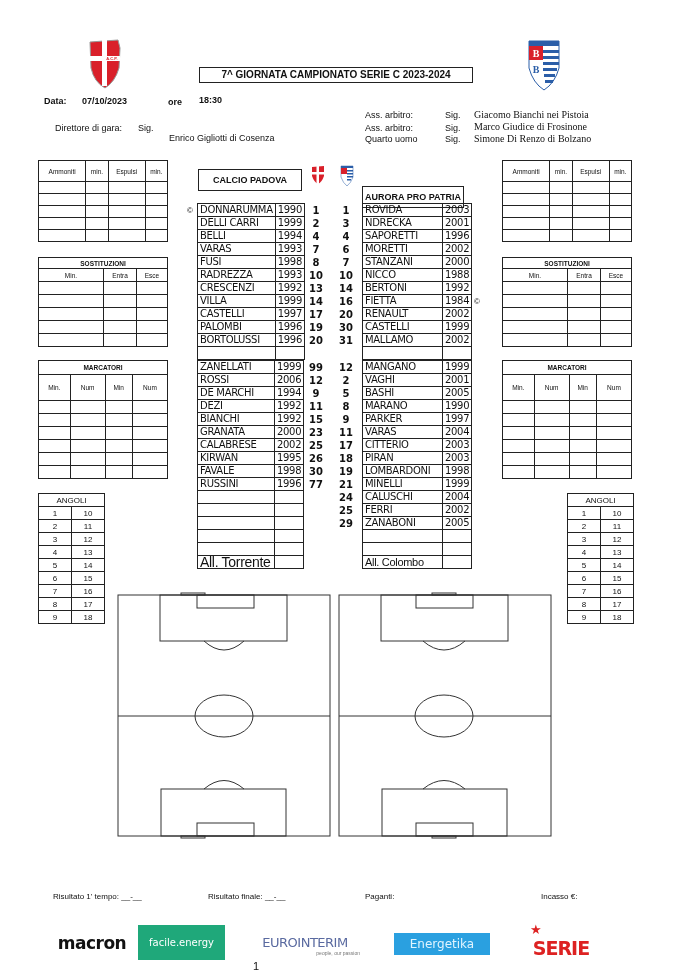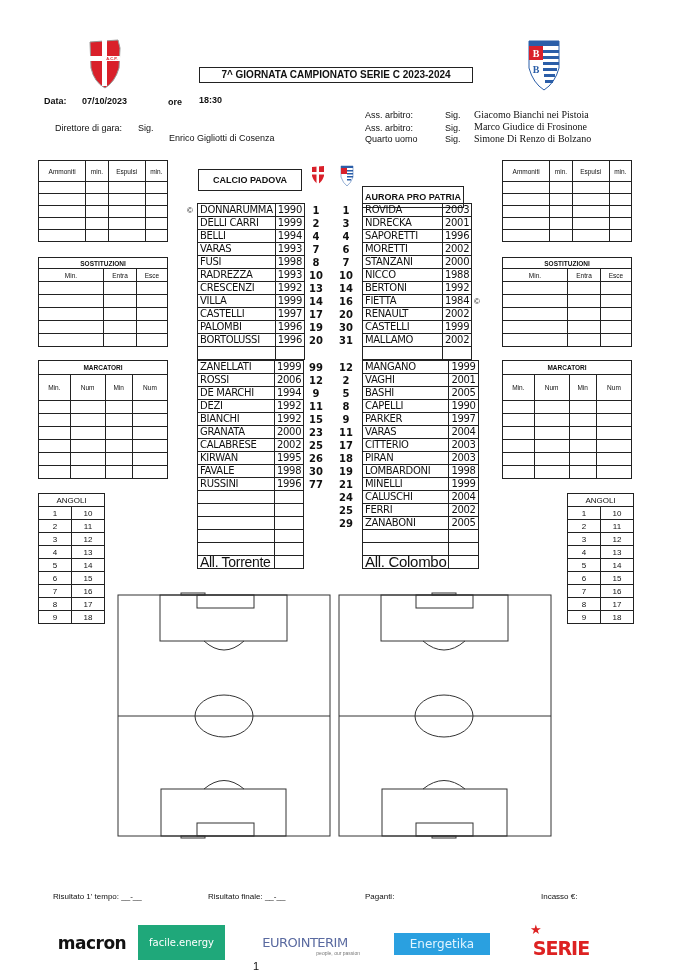--- a/index.html
+++ b/index.html
@@ -578,21 +578,21 @@
       </tr>
   <tr>
         <td class="nm" style="width:80px">VAGHI</td>
         <td class="yr">2001</td>
       </tr>
   <tr>
         <td class="nm" style="width:80px">BASHI</td>
         <td class="yr">2005</td>
       </tr>
   <tr>
-        <td class="nm" style="width:80px">CAPELLI</td>
+        <td class="nm" style="width:80px">MARANO</td>
         <td class="yr">1990</td>
       </tr>
   <tr>
         <td class="nm" style="width:80px">PARKER</td>
         <td class="yr">1997</td>
       </tr>
   <tr>
         <td class="nm" style="width:80px">VARAS</td>
         <td class="yr">2004</td>
       </tr>
@@ -626,21 +626,21 @@
       </tr>
   <tr>
         <td class="nm"></td>
         <td class="yr"></td>
       </tr>
   <tr>
         <td class="nm"></td>
         <td class="yr"></td>
       </tr>
   <tr>
-        <td class="nm" style="font-family:'Liberation Sans',sans-serif;font-size:15px">All. Colombo</td>
+        <td class="nm" style="font-family:'Liberation Sans',sans-serif;font-size:11px">All. Colombo</td>
         <td class="yr"></td>
       </tr>
 </tbody>
   </table>
 
 <table class="angoli" style="left:38px;top:493px">
   <tbody>
       <tr>
         <td colspan="2">ANGOLI</td>
       </tr>

